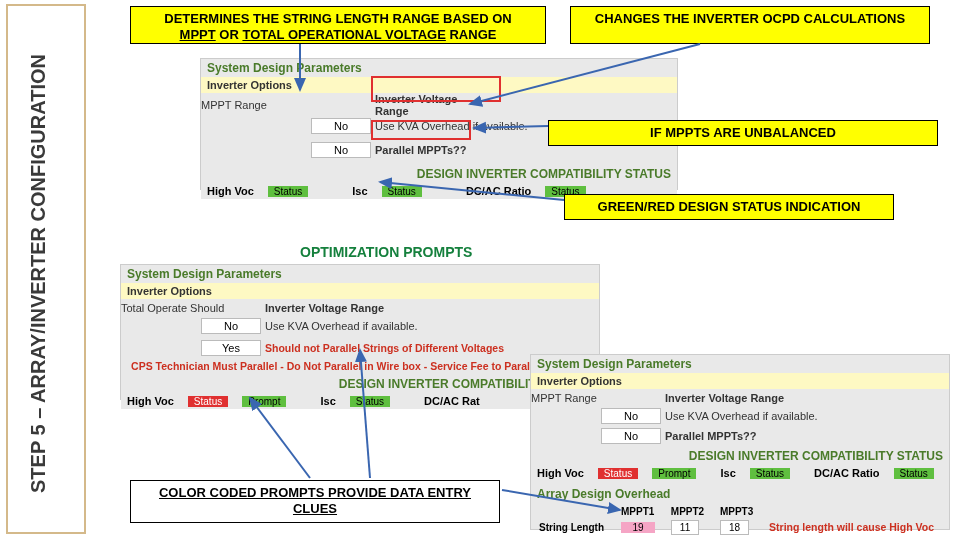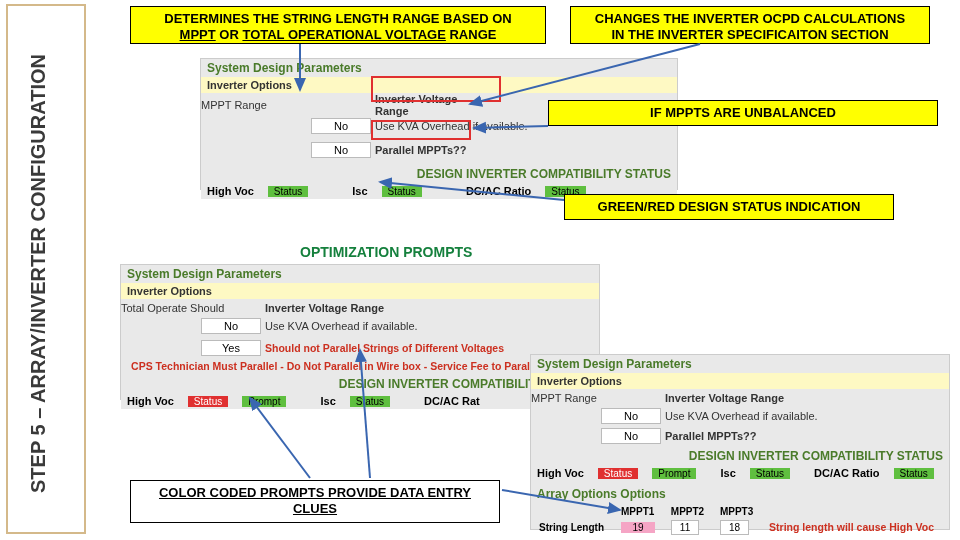--- a/index.html
+++ b/index.html
@@ -160,21 +160,20 @@
 <div class="sidebar">
   <div class="sidebar-label">STEP  5 – ARRAY/INVERTER CONFIGURATION</div>
 </div>
 
 <div class="callout" style="left:130px; top:6px; width:416px; height:38px;">
   <span>DETERMINES THE STRING LENGTH RANGE BASED ON</span><br>
   <span class="u">MPPT</span><span> OR </span><span class="u">TOTAL OPERATIONAL VOLTAGE</span><span> RANGE</span>
 </div>
 <div class="callout" style="left:570px; top:6px; width:360px; height:38px;">
   <span>CHANGES THE INVERTER OCPD CALCULATIONS</span><br>
-  <span>IN THE INVERTER SPECIFICAITON SECTION</span>
 </div>
 
 <div class="panel" style="left:200px; top:58px; width:478px; height:132px;">
   <div class="hdr-green">System Design Parameters</div>
   <div class="hdr-sub">Inverter Options</div>
   <div class="row">
     <div class="cell-label" style="width:170px;">MPPT Range</div>
     <div class="cell-text" style="width:120px; font-weight:bold;">Inverter Voltage Range</div>
   </div>
   <div class="row">
@@ -194,21 +193,21 @@
     <span style="font-weight:bold; margin-left:30px;">Isc</span>
     <span class="pill-green">Status</span>
     <span style="font-weight:bold; margin-left:30px;">DC/AC Ratio</span>
     <span class="pill-green">Status</span>
   </div>
 </div>
 
 <div class="redbox" style="left:371px; top:76px; width:130px; height:26px;"></div>
 <div class="redbox" style="left:371px; top:120px; width:100px; height:20px;"></div>
 
-<div class="callout" style="left:548px; top:100px; width:390px;">
+<div class="callout" style="left:548px; top:120px; width:390px;">
   <span>IF MPPTS ARE UNBALANCED</span><br>
 </div>
 <div class="callout" style="left:564px; top:194px; width:330px;">
   <span>GREEN/RED DESIGN STATUS INDICATION</span>
 </div>
 
 <div class="section-title-free" style="left:300px; top:244px;">OPTIMIZATION PROMPTS</div>
 
 <div class="panel" style="left:120px; top:264px; width:480px; height:136px;">
   <div class="hdr-green">System Design Parameters</div>
@@ -259,21 +258,21 @@
   <div class="status-title" style="margin-top:2px;">DESIGN INVERTER COMPATIBILITY STATUS</div>
   <div class="status-bar">
     <span style="font-weight:bold;">High Voc</span>
     <span class="pill-red">Status</span>
     <span class="pill-green">Prompt</span>
     <span style="font-weight:bold; margin-left:10px;">Isc</span>
     <span class="pill-green">Status</span>
     <span style="font-weight:bold; margin-left:10px;">DC/AC Ratio</span>
     <span class="pill-green">Status</span>
   </div>
-  <div class="hdr-green" style="margin-top:4px;">Array Options Options</div>
+  <div class="hdr-green" style="margin-top:4px;">Array Design Overhead</div>
   <table class="small-tbl" style="width:100%;">
     <tbody>
         <tr>
       <td></td>
       <td style="font-weight:bold;">MPPT1</td>
       <td style="font-weight:bold;">MPPT2</td>
       <td style="font-weight:bold;">MPPT3</td>
       <td></td>
     </tr>
     <tr>

